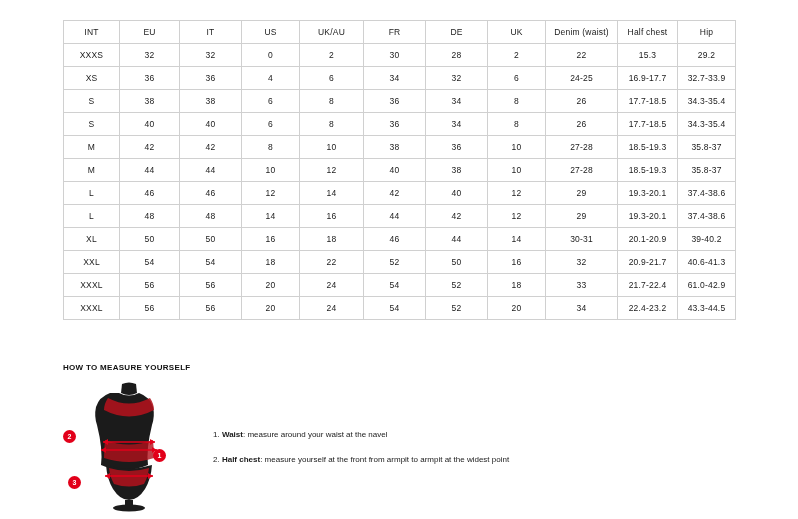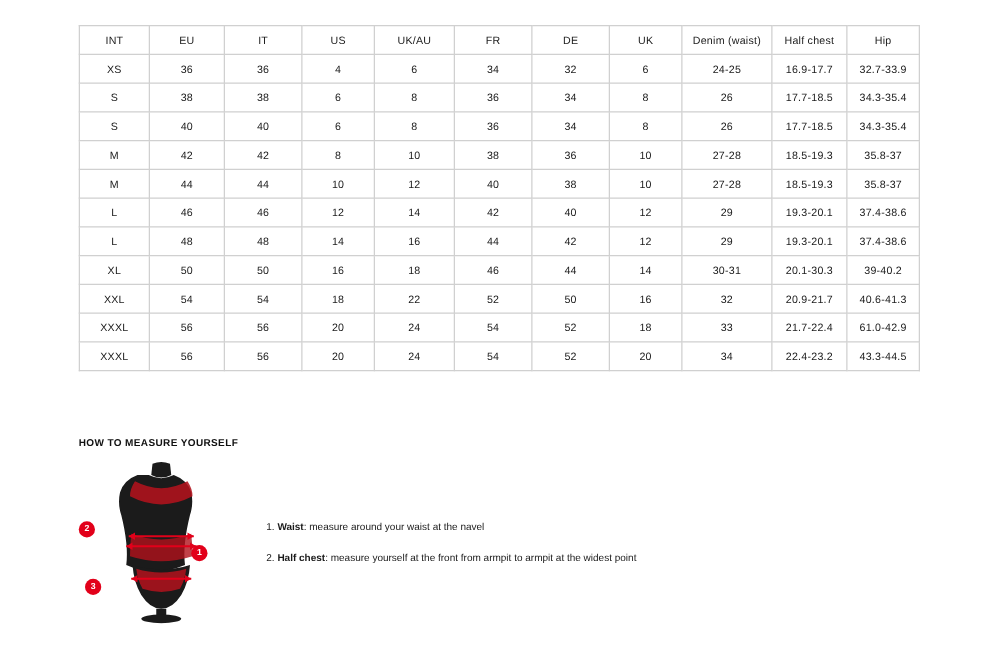--- a/index.html
+++ b/index.html
@@ -67,20 +67,21 @@
     left: 63px;
     top: 350px;
     width: 680px;
   }
   .howto-title {
     font-size: 8px;
     font-weight: bold;
     letter-spacing: .3px;
     color: #111;
     margin-bottom: 10px;
+    margin-top: 13px;
   }
   .howto-body {
     position: relative;
     display: flex;
     align-items: center;
   }
   .figure-block {
     position: relative;
     width: 130px;
     height: 130px;
@@ -147,20 +148,33 @@
           <th>FR</th>
           <th>DE</th>
           <th>UK</th>
           <th>Denim (waist)</th>
           <th>Half chest</th>
           <th>Hip</th>
         </tr>
       </thead>
       <tbody>
         <tr>
+          <td>XXXS</td>
+          <td>32</td>
+          <td>32</td>
+          <td>0</td>
+          <td>2</td>
+          <td>30</td>
+          <td>28</td>
+          <td>2</td>
+          <td>22</td>
+          <td>15.3</td>
+          <td>29.2</td>
+        </tr>
+        <tr>
           <td>XS</td>
           <td>36</td>
           <td>36</td>
           <td>4</td>
           <td>6</td>
           <td>34</td>
           <td>32</td>
           <td>6</td>
           <td>24-25</td>
           <td>16.9-17.7</td>
@@ -247,21 +261,21 @@
         <tr>
           <td>XL</td>
           <td>50</td>
           <td>50</td>
           <td>16</td>
           <td>18</td>
           <td>46</td>
           <td>44</td>
           <td>14</td>
           <td>30-31</td>
-          <td>20.1-30.3</td>
+          <td>20.1-20.9</td>
           <td>39-40.2</td>
         </tr>
         <tr>
           <td>XXL</td>
           <td>54</td>
           <td>54</td>
           <td>18</td>
           <td>22</td>
           <td>52</td>
           <td>50</td>

